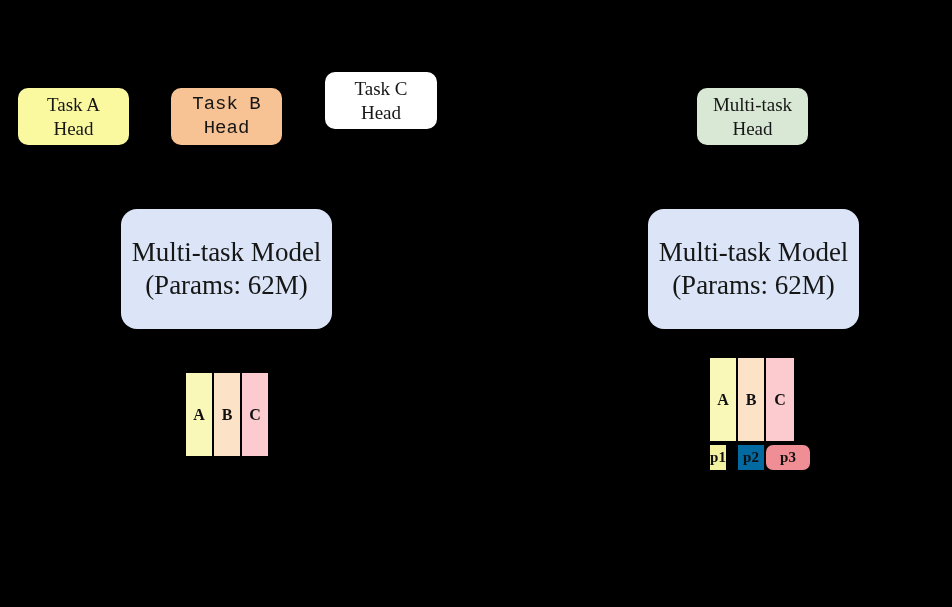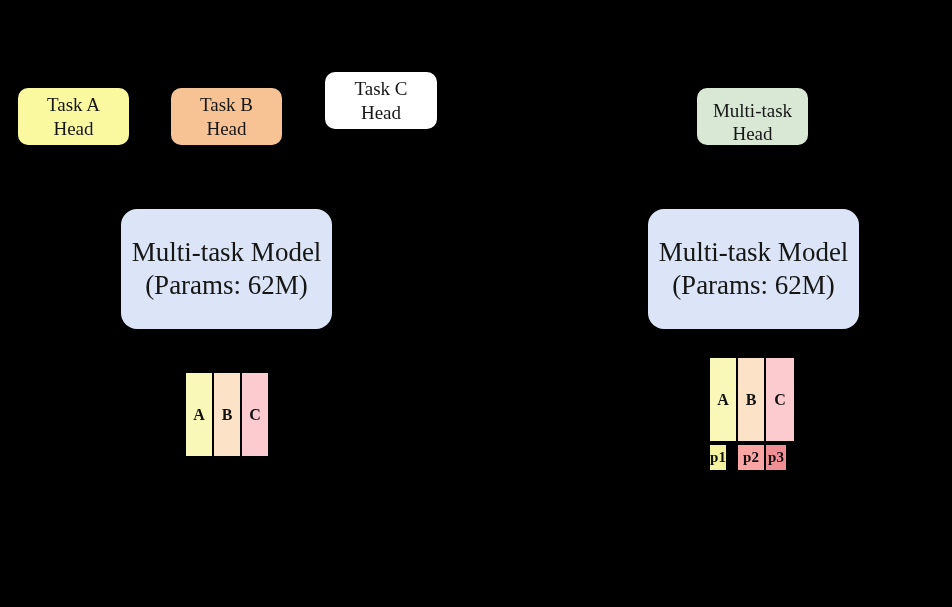--- a/index.html
+++ b/index.html
@@ -74,21 +74,21 @@
 
 <div class="canvas">
 
   <div>
 
     <div class="box head-box" style="left: 18px; top: 88px; width: 111px; height: 57px; background: rgb(251, 249, 160);">
       <span class="line">Task A</span>
       <span class="line">Head</span>
     </div>
 
-    <div class="box head-box" style="left: 171px; top: 88px; width: 111px; height: 57px; background: rgb(248, 195, 148);">
+    <div class="box head-box" style="left: 171px; top: 88px; width: 111px; height: 57px; background: rgb(248, 195, 148); font-family: Liberation Mono, monospace;">
       <span class="line">Task B</span>
       <span class="line">Head</span>
     </div>
 
     <div class="box head-box" style="left: 325px; top: 72px; width: 112px; height: 57px; background: #ffffff;">
       <span class="line">Task C</span>
       <span class="line">Head</span>
     </div>
 
     <div class="box model-box" style="left: 121px; top: 209px; width: 211px; height: 120px; background: rgb(219, 229, 247);">
@@ -103,21 +103,21 @@
       <span>B</span>
     </div>
     <div class="bar" style="left: 242px; top: 373px; width: 26px; height: 83px; background: rgb(252, 203, 207);">
       <span>C</span>
     </div>
 
   </div>
 
   <div>
 
-    <div class="box head-box" style="left: 697px; top: 88px; width: 111px; height: 57px; background: rgb(217, 232, 212); justify-content: flex-end;">
+    <div class="box head-box" style="left: 697px; top: 88px; width: 111px; height: 57px; background: rgb(217, 232, 212);">
       <span class="line">Multi-task</span>
       <span class="line">Head</span>
     </div>
 
     <div class="box model-box" style="left: 648px; top: 209px; width: 211px; height: 120px; background: rgb(219, 229, 247);">
       <span class="line">Multi-task Model</span>
       <span class="line">(Params: 62M)</span>
     </div>
 
     <div class="bar" style="left: 710px; top: 358px; width: 26px; height: 83px; background: rgb(249, 248, 184);">
@@ -126,22 +126,22 @@
     <div class="bar" style="left: 738px; top: 358px; width: 26px; height: 83px; background: rgb(252, 227, 200);">
       <span>B</span>
     </div>
     <div class="bar" style="left: 766px; top: 358px; width: 28px; height: 83px; background: rgb(252, 203, 207);">
       <span>C</span>
     </div>
 
     <div class="pbar" style="left: 710px; top: 445px; width: 16px; height: 25px; background: rgb(242, 242, 160);">
       <span>p1</span>
     </div>
-    <div class="pbar" style="left: 738px; top: 445px; width: 26px; height: 25px; background: #fca5a5;">
+    <div class="pbar" style="left: 738px; top: 445px; width: 26px; height: 25px; background: #0369a1;">
       <span>p2</span>
     </div>
-    <div class="pbar" style="left: 766px; top: 445px; width: 20px; height: 25px; background: rgb(240, 142, 149);">
+    <div class="pbar" style="left: 766px; top: 445px; width: 44px; height: 25px; background: rgb(240, 142, 149); border-radius: 7px;">
       <span>p3</span>
     </div>
 
   </div>
 
 </div>
 
 </body></html>

